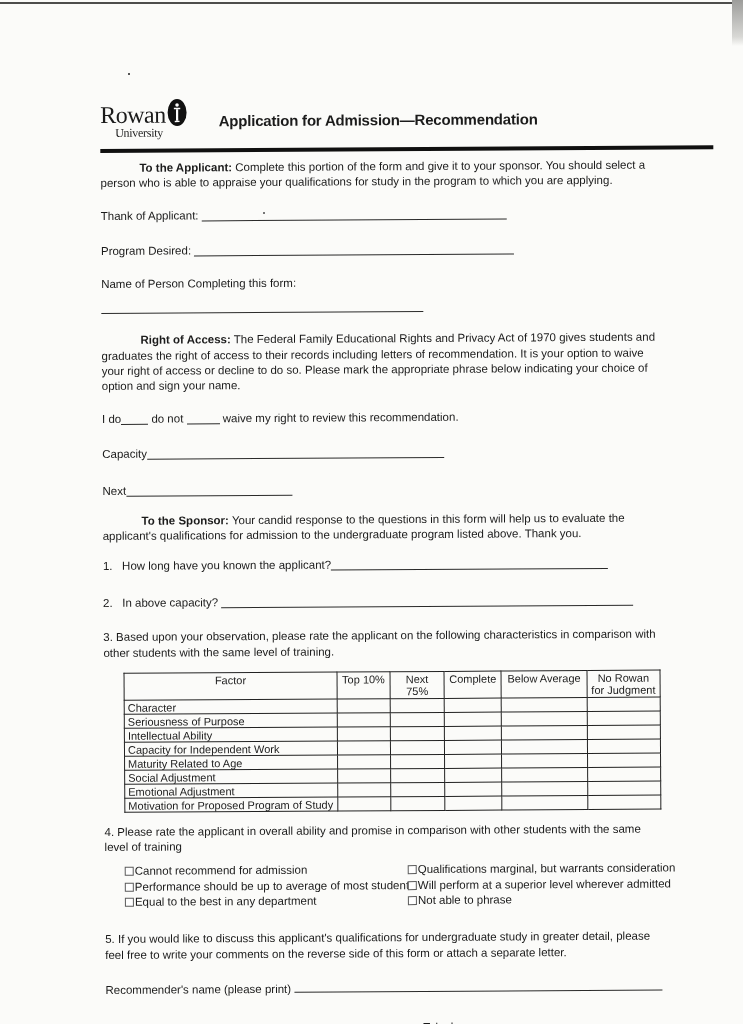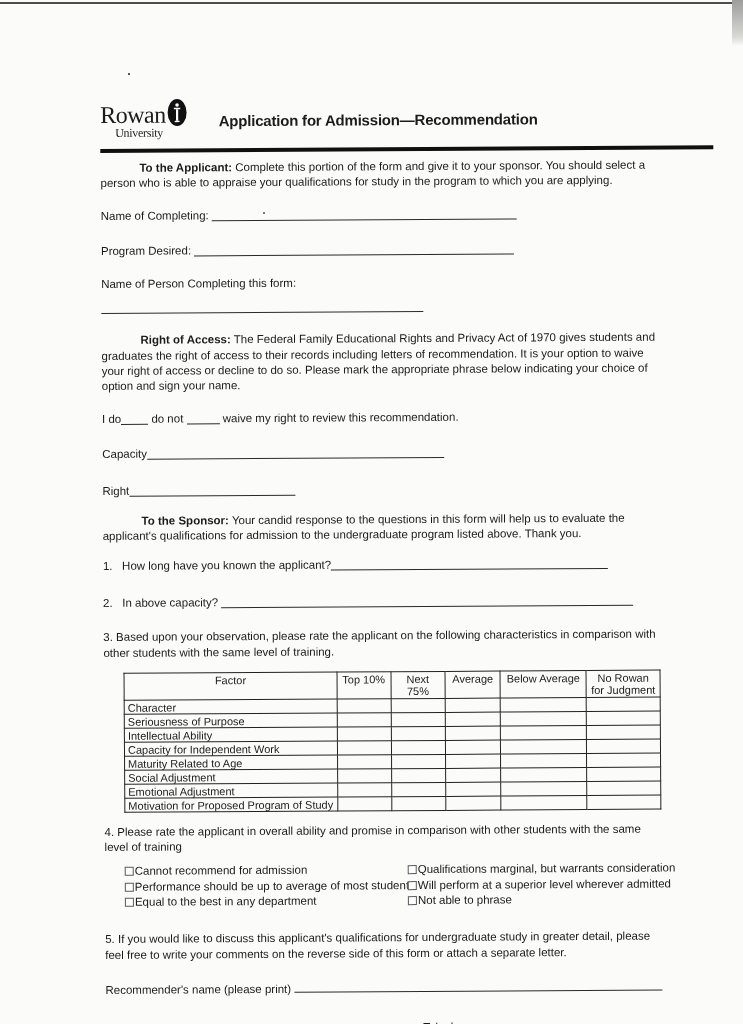--- a/index.html
+++ b/index.html
@@ -88,21 +88,21 @@
       <div class="logo-univ">University</div>
     </div>
     <div class="doc-title">Application for Admission—Recommendation</div>
   </div>
 
   <div class="thick-rule"></div>
 
   <p class="intro"><span class="b">To the Applicant:</span><span> Complete this portion of the form and give it to your sponsor. You should select a person who is able to appraise your qualifications for study in the program to which you are applying.</span></p>
 
   <div class="row mt18">
-    <span>Name of Completing:</span>
+    <span>Thank of Applicant:</span>
     <span class="line" style="width:305px"></span>
   </div>
 
   <div class="row mt22">
     <span>Program Desired:</span>
     <span class="line" style="width:320px"></span>
   </div>
 
   <div class="row mt22">
     <span>Name of Person Completing this form:</span>
@@ -118,21 +118,21 @@
     <span>do not</span>
     <span class="line" style="width:33px"></span>
     <span>waive my right to review this recommendation.</span>
   </div>
 
   <div class="row mt22">
     <span>Capacity</span><span class="line" style="width:297px"></span>
   </div>
 
   <div class="row mt24">
-    <span>Right</span><span class="line" style="width:166px"></span>
+    <span>Next</span><span class="line" style="width:166px"></span>
   </div>
 
   <p class="mt18"><span class="b">To the Sponsor:</span><span> Your candid response to the questions in this form will help us to evaluate the applicant's qualifications for admission to the undergraduate program listed above. Thank you.</span></p>
 
   <div class="row mt15">
     <span>1.</span>&nbsp;&nbsp;
     <span>How long have you known the applicant?</span><span class="line" style="width:277px"></span>
   </div>
 
   <div class="row mt24">
@@ -142,21 +142,21 @@
   </div>
 
   <p class="mt22">3. Based upon your observation, please rate the applicant on the following characteristics in comparison with other students with the same level of training.</p>
 
   <table>
     <thead>
       <tr>
         <th class="factor-h">Factor</th>
         <th class="c1">Top 10%</th>
         <th class="c2">Next 75%</th>
-        <th class="c3">Average</th>
+        <th class="c3">Complete</th>
         <th class="c4">Below Average</th>
         <th class="c5">No Rowan for Judgment</th>
       </tr>
     </thead>
     <tbody>
       <tr>
           <td class="factor">Character</td>
           <td></td>
           <td></td>
           <td></td>

